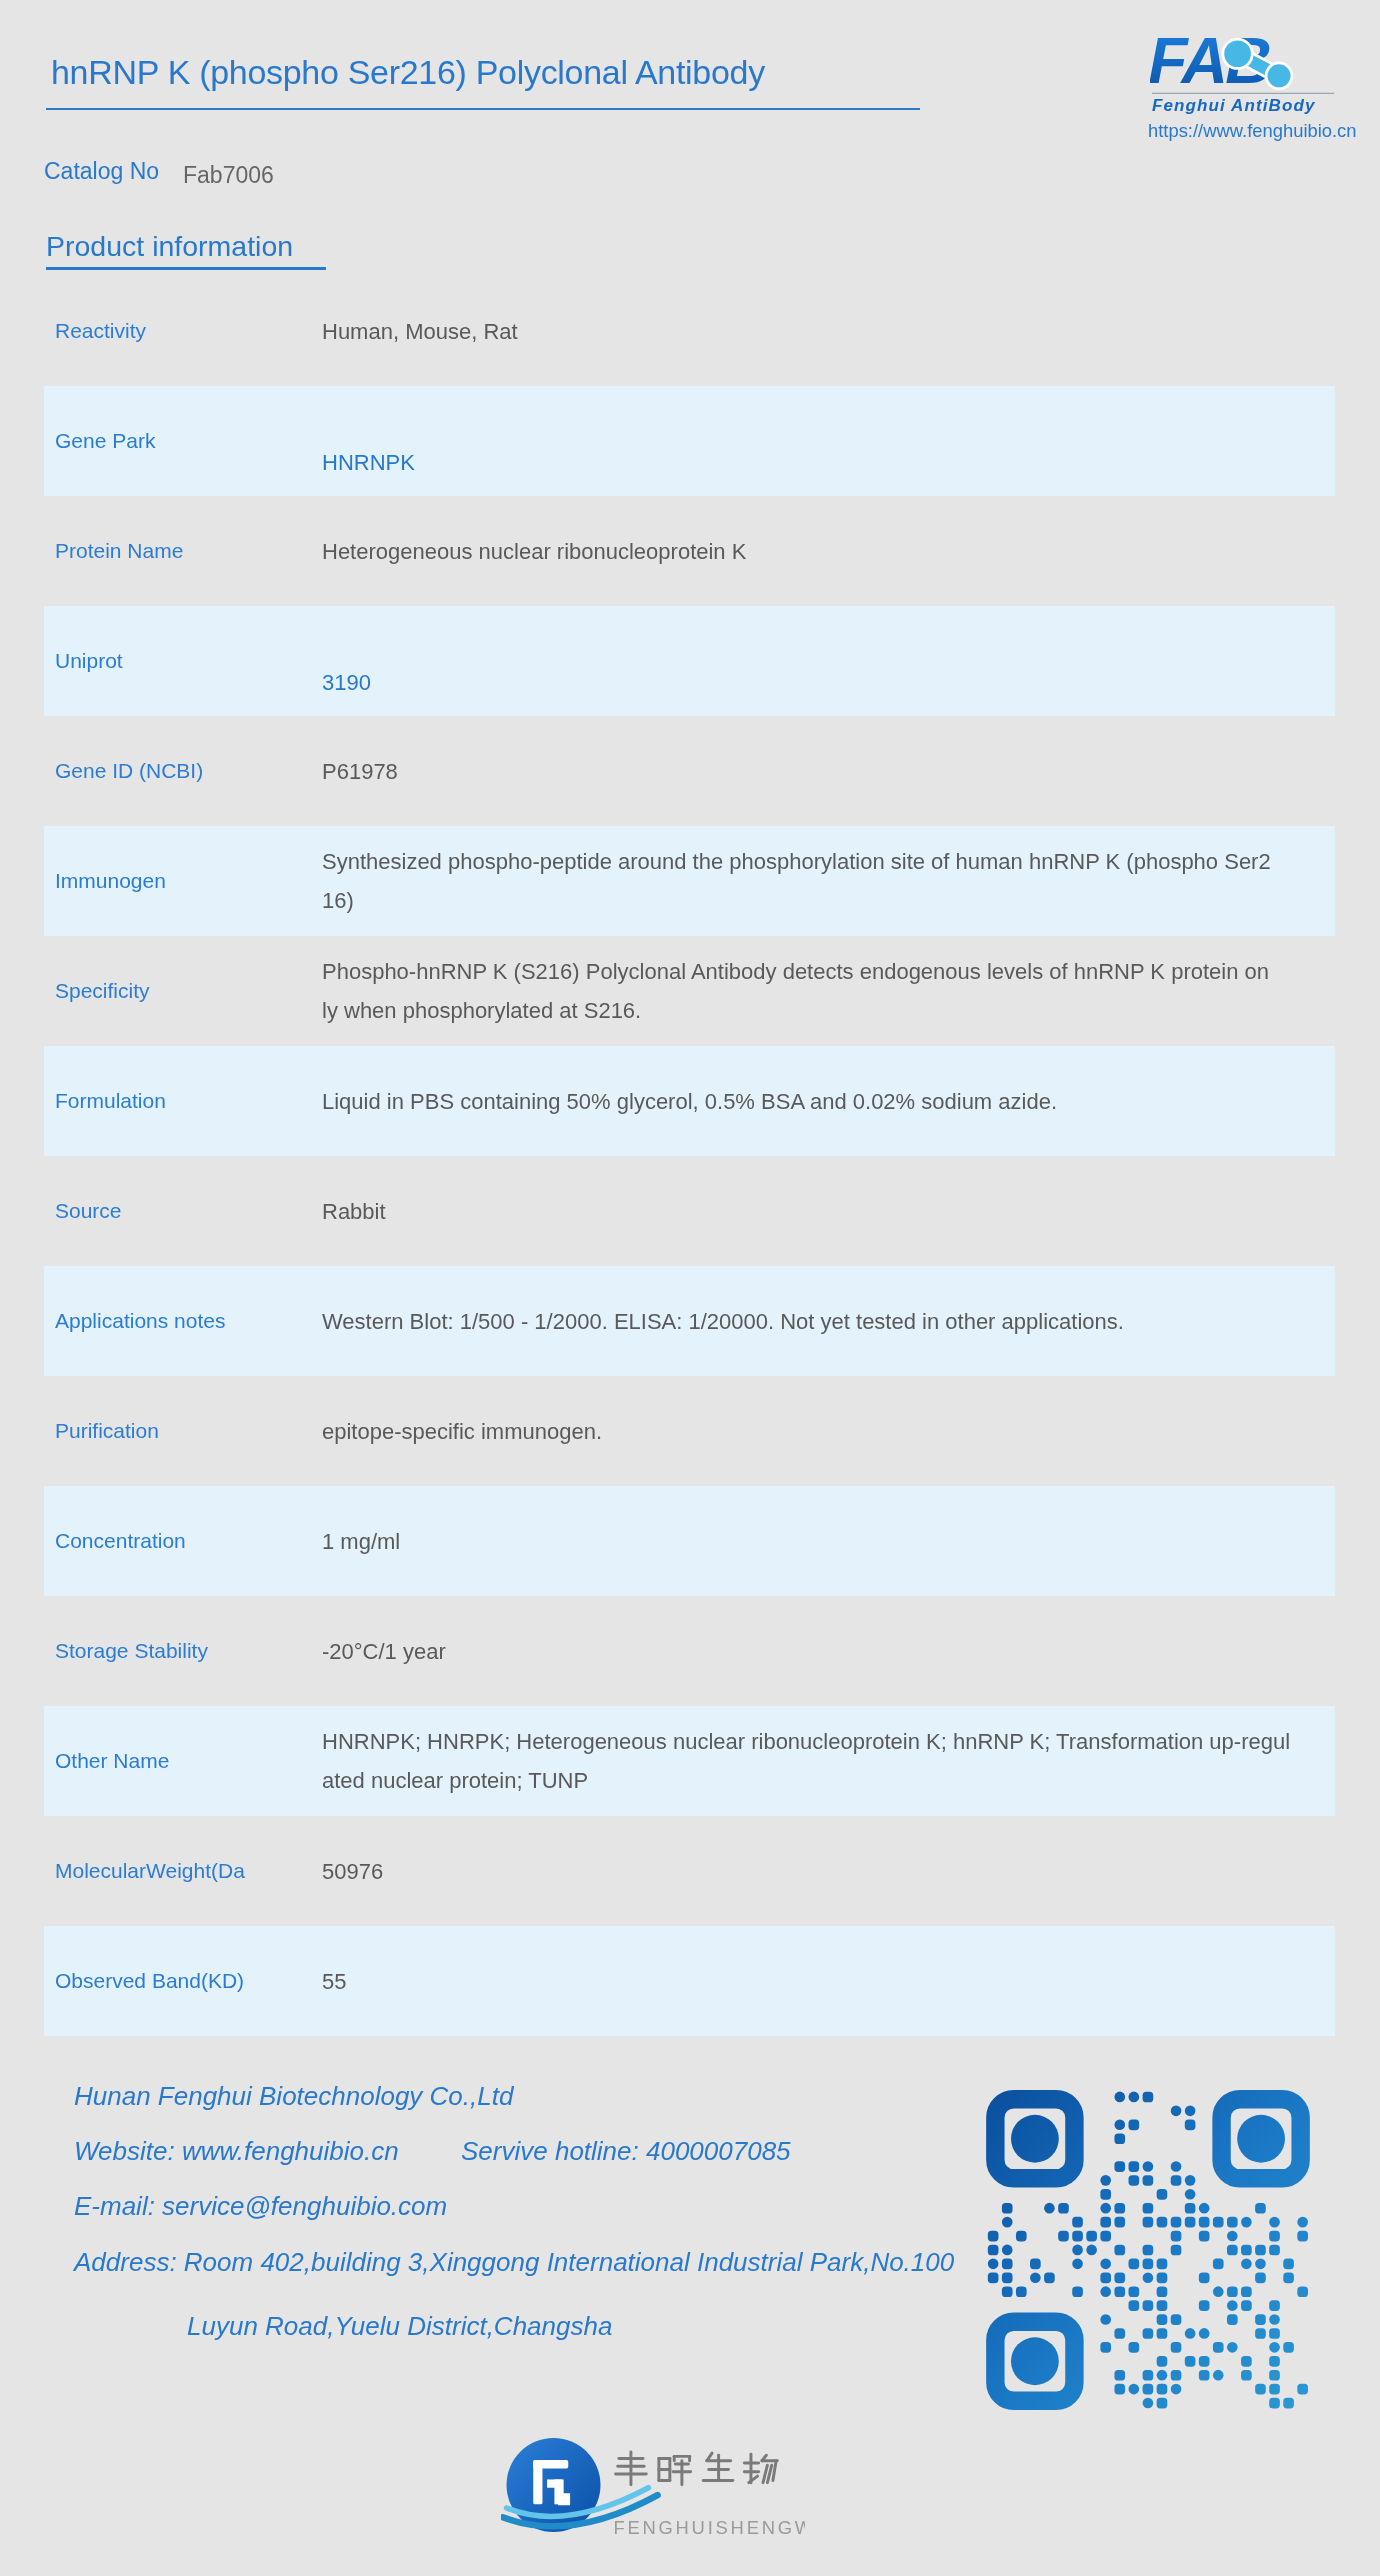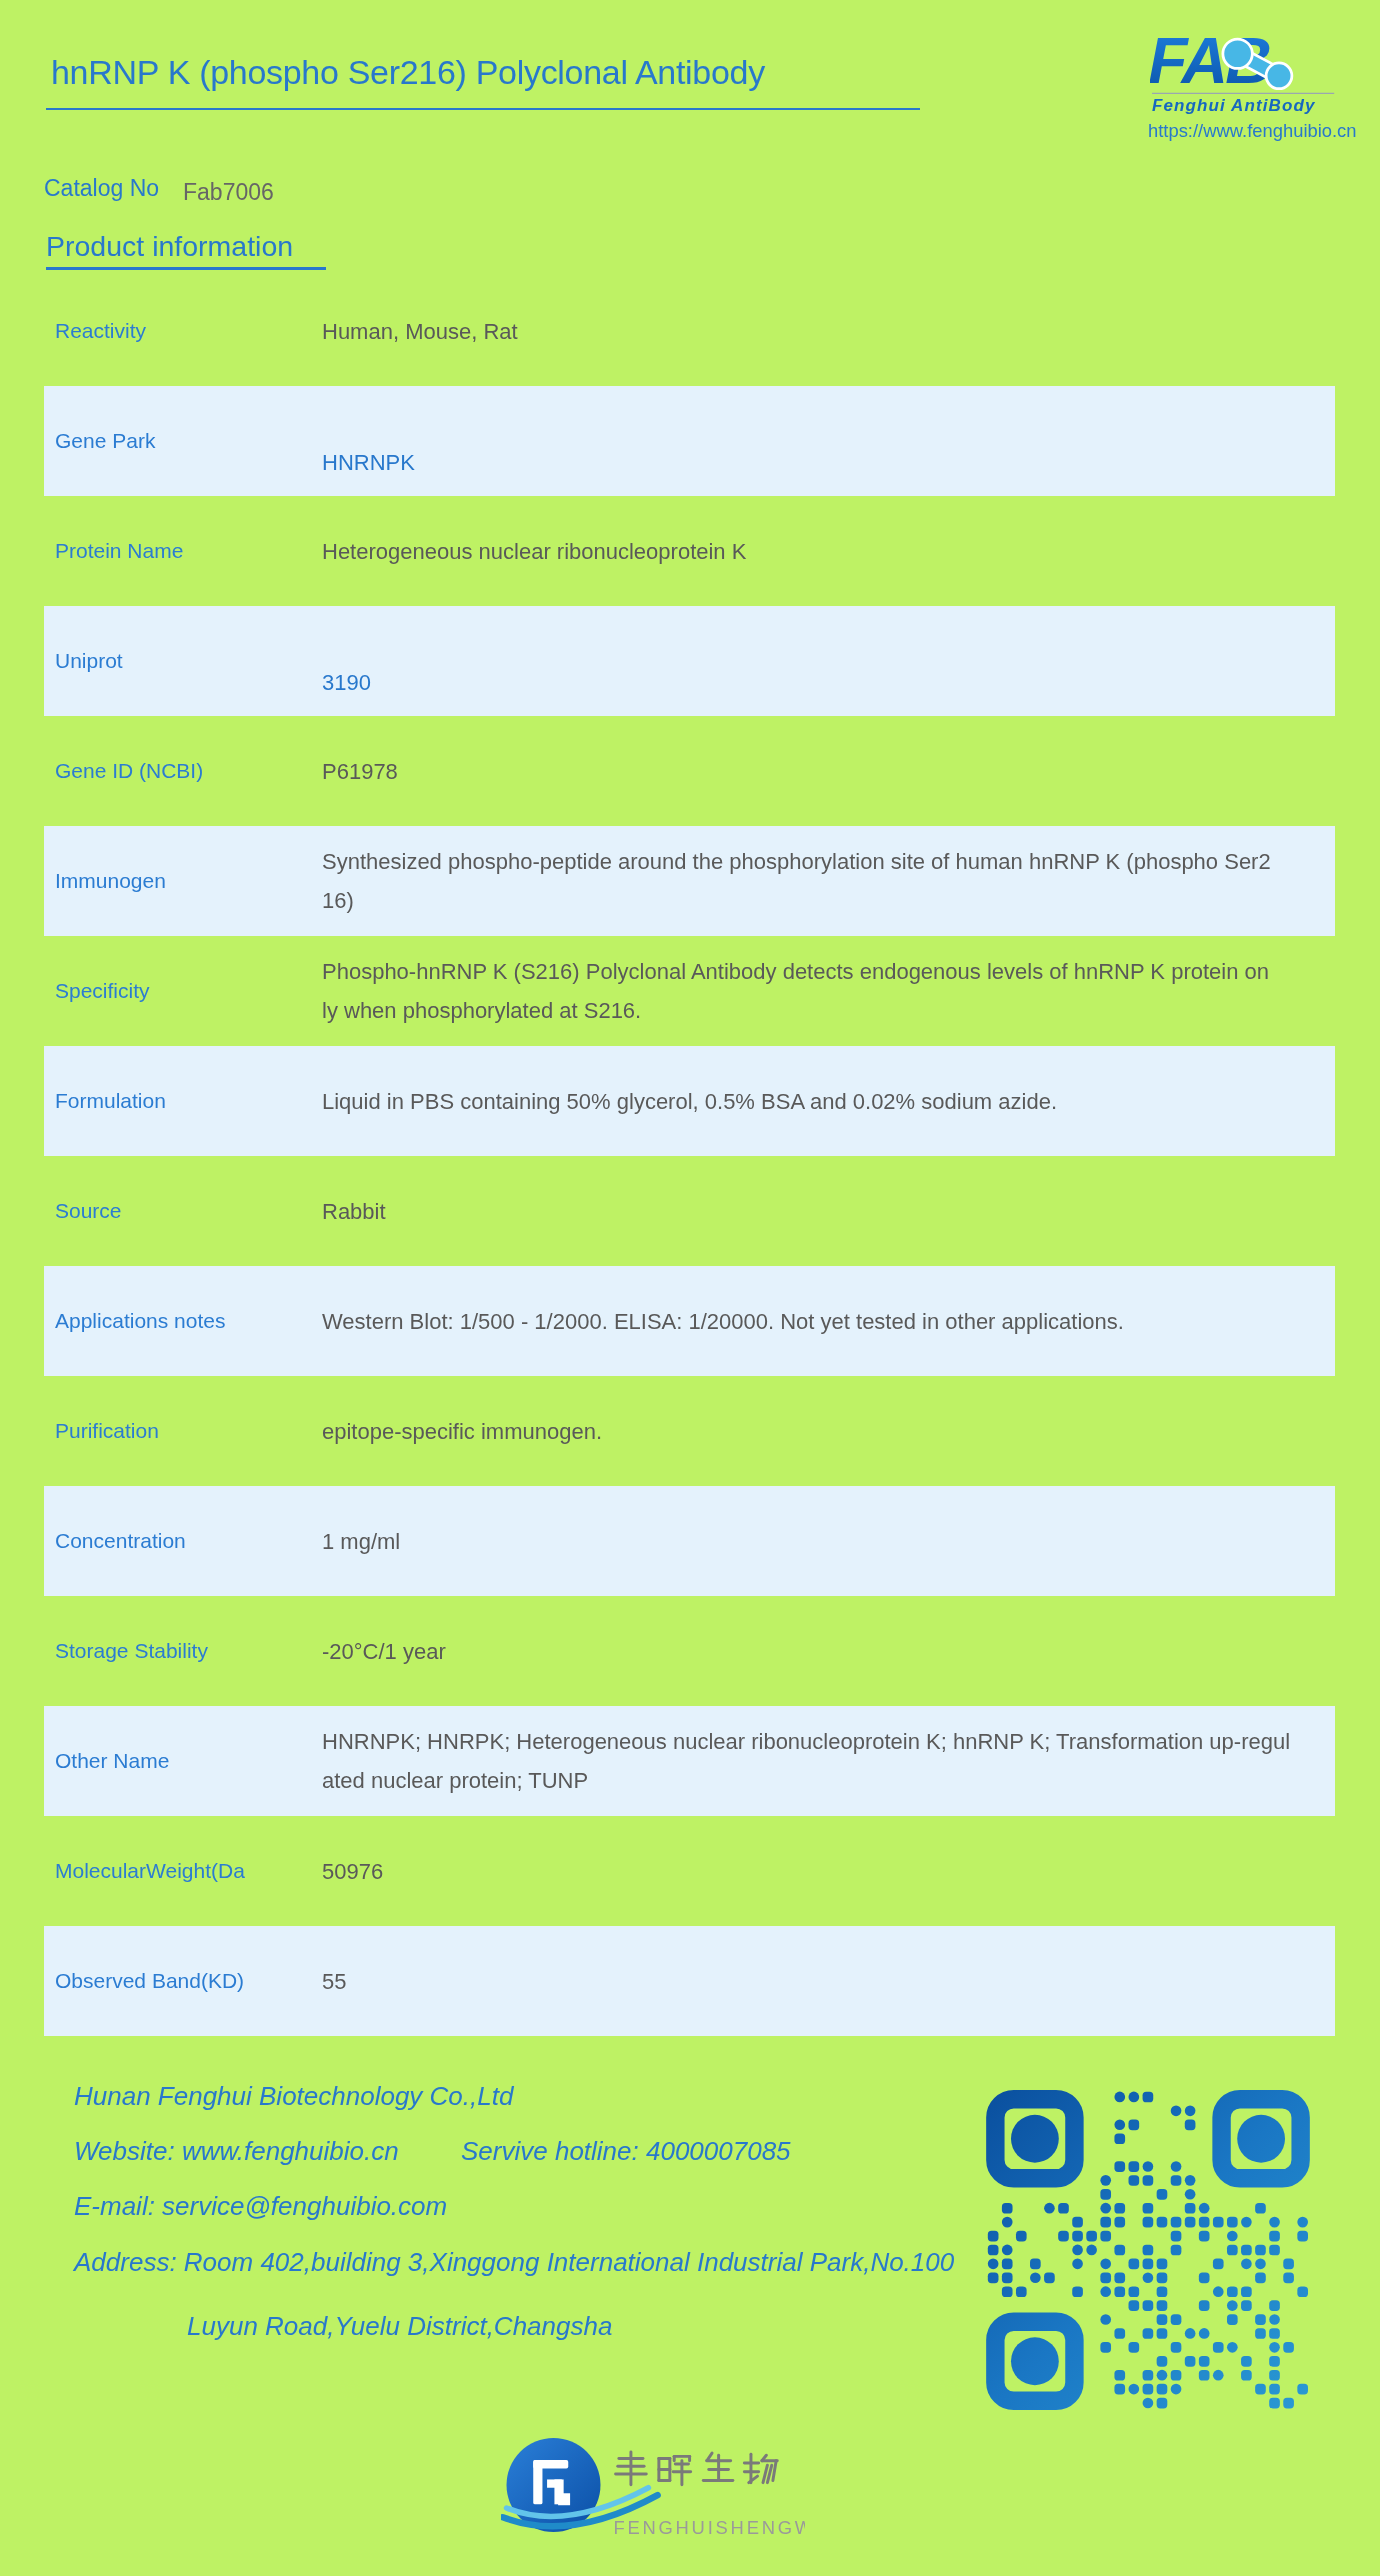--- a/index.html
+++ b/index.html
@@ -1,25 +1,25 @@
 <!DOCTYPE html>
 <html style="font-size:14.7px"><head>
 <meta charset="utf-8">
 <style>
   html,body{margin:0;padding:0;background:#ffffff;}
-  #page{position:relative;width:1380px;height:2576px;background:#bef264;overflow:hidden;
+  #page{position:relative;width:1380px;height:2576px;background:#e5e5e5;overflow:hidden;
         font-family:"Liberation Sans", sans-serif;}
   .abs{position:absolute;}
   
   #doc-title{left:51px;top:53px;font-size:34px;letter-spacing:-0.3px;color:#2878cc;white-space:nowrap;}
   #title-underline{left:46px;top:108px;width:874px;height:1.8px;background:#2878cc;}
   #fab-logo{left:1150px;top:28px;}
   #logo-url{left:1148px;top:120px;font-size:18.4px;color:#2878cc;white-space:nowrap;}
   
-  #catalog-row{left:44px;top:158px;font-size:23px;white-space:nowrap;margin-top:17px;}
+  #catalog-row{left:44px;top:158px;font-size:23px;white-space:nowrap;}
   #catalog-label{color:#2878cc;}
   #catalog-value{color:#666666;position:absolute;left:139px;top:4px;}
   
   #section-heading{left:46px;top:230px;font-size:28.5px;color:#2878cc;white-space:nowrap;}
   #section-underline{left:46px;top:267px;width:280px;height:2.8px;background:#2878cc;}
   
   #info-table{left:44px;top:276px;width:1291px;}
   .row{position:relative;width:1291px;height:110px;display:flex;align-items:center;}
   .row.alt{background:#e4f2fc;}
   .row-label{position:absolute;left:11px;top:0;height:110px;display:flex;align-items:center;

